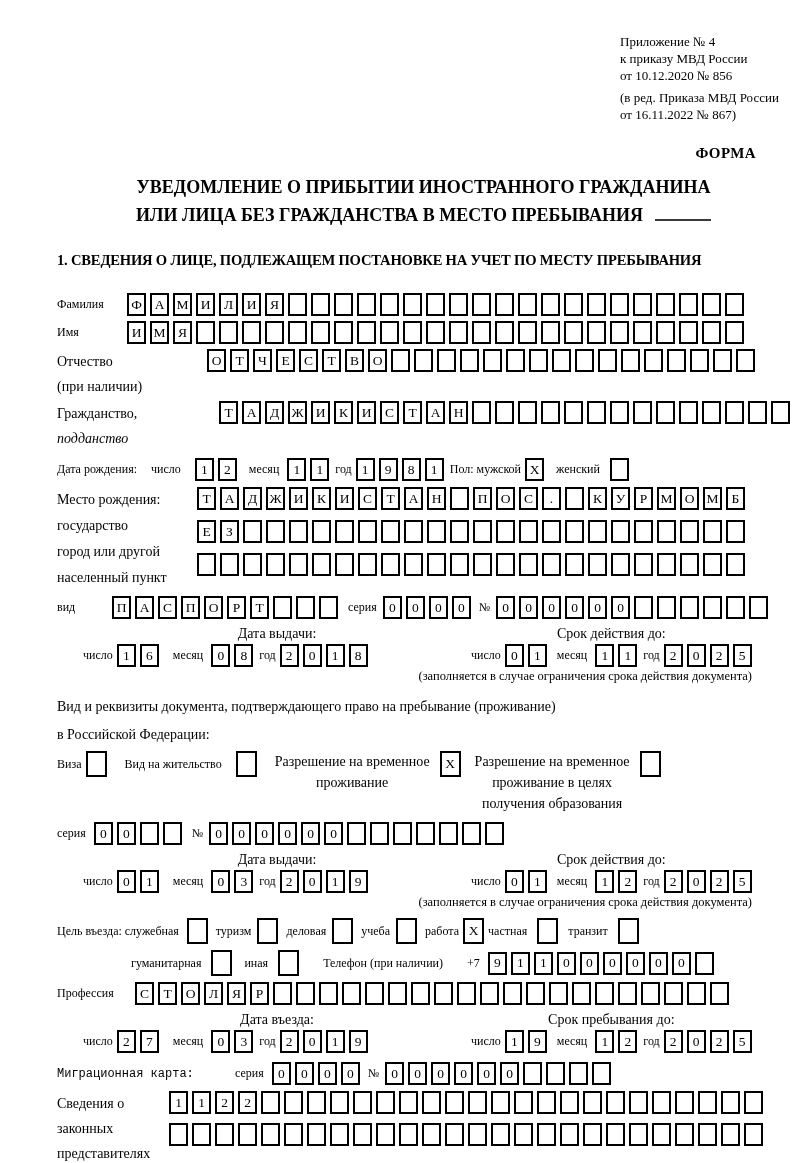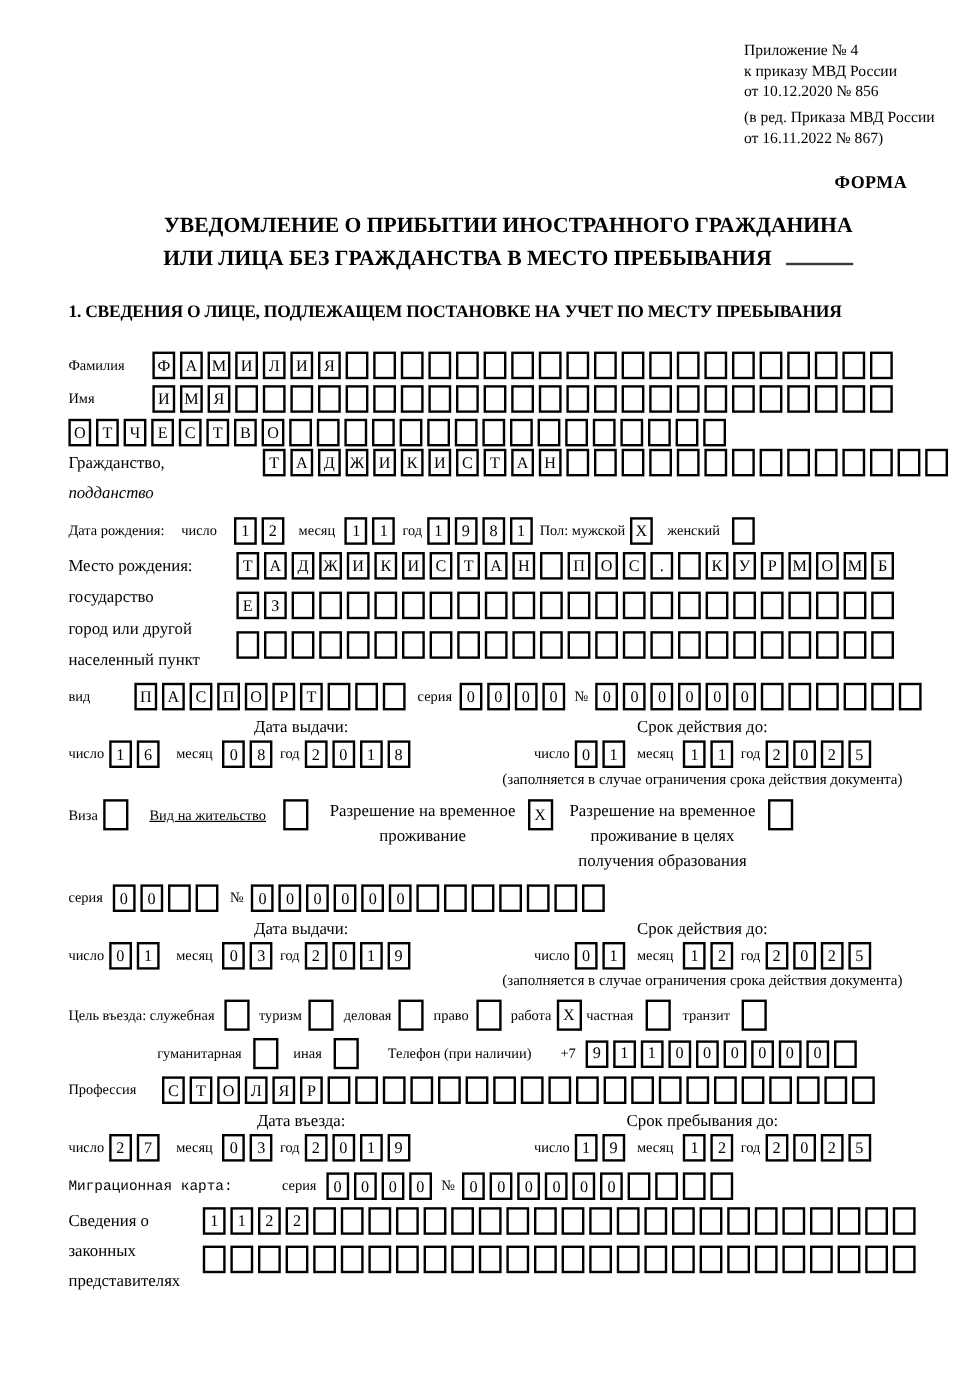--- a/index.html
+++ b/index.html
@@ -14,21 +14,21 @@
   .row{display:flex;align-items:center;margin-top:5px;}
   .row.top{align-items:flex-start;}
   .lbl{font-size:12px;flex:0 0 auto;}
   .lblcol{font-size:14px;line-height:25px;flex:0 0 auto;}
   .cells{display:inline-flex;gap:4px;flex:0 0 auto;}
   .cell{width:19px;height:23px;border:2px solid #000;box-sizing:border-box;display:inline-flex;align-items:center;justify-content:center;font-size:13.5px;flex:0 0 auto;background:#fff;}
   .cb .cell{width:21px;height:26px;}
   .w70{width:70px;} .w150{width:150px;} .w118{width:118px;} .w140{width:140px;} .w55{width:55px;} .w178{width:178px;font-family:Liberation Mono, monospace;} .w78{width:78px;} .w112{width:112px;}
   .m4{margin-left:4px;} .m6{margin-left:6px;} .m8{margin-left:8px;} .m10{margin-left:10px;} .m12{margin-left:12px;} .m14{margin-left:14px;} .m18{margin-left:18px;} .m24{margin-left:24px;}
   .doc-heading{font-weight:bold;font-size:14px;text-align:center;margin:7px 30px 2px 0;}
-  .dates{display:flex;margin-top:7px;}
+  .dates{display:flex;margin-top:7px;margin-left:26px;}
   .dgroup{display:flex;flex-direction:column;}
   .dg-left{width:388px;}
   .dheading{font-size:14px;text-align:center;margin-bottom:2px;}
   .dfields{display:flex;align-items:center;}
   .note{font-size:12.5px;text-align:right;margin:2px 38px 0 0;}
   .para{font-size:14px;margin-top:9px;line-height:2.0;}
   .center-lbl{font-size:14px;text-align:center;line-height:1.5;flex:0 0 auto;}
   .reps{display:flex;align-items:flex-start;margin-top:6px;}
   .reps-cells .cells{margin-bottom:9px;}
 </style>
@@ -116,20 +116,24 @@
         <span class="cell"></span>
         <span class="cell"></span>
         <span class="cell"></span>
         <span class="cell"></span>
         <span class="cell"></span>
         <span class="cell"></span>
       </span>
   </div>
 
   <div class="row top">
+    <span class="lblcol w150">
+      <span style="display:block;">Отчество</span>
+      <span style="display:block;">(при наличии)</span>
+    </span>
     <span class="cells">
         <span class="cell">О</span>
         <span class="cell">Т</span>
         <span class="cell">Ч</span>
         <span class="cell">Е</span>
         <span class="cell">С</span>
         <span class="cell">Т</span>
         <span class="cell">В</span>
         <span class="cell">О</span>
         <span class="cell"></span>
@@ -384,28 +388,30 @@
             <span class="cell">0</span>
             <span class="cell">2</span>
             <span class="cell">5</span>
           </span>
       </div>
     </div>
   </div>
   <div class="note">(заполняется в случае ограничения срока действия документа)</div>
 
   <div class="para">
+    <span style="display:block;">Вид и реквизиты документа, подтверждающего право на пребывание (проживание)</span>
+    <span style="display:block;">в Российской Федерации:</span>
   </div>
 
   <div class="row top" style="margin-top:2px;">
     <span class="lbl" style="line-height:26px;">Виза</span>
     <span class="cells cb m4">
         <span class="cell"></span>
       </span>
-    <span class="lbl m18" style="line-height:26px;text-decoration:underline;">Вид на жительство</span>
+    <span class="lbl m18" style="line-height:26px;">Вид на жительство</span>
     <span class="cells cb m14">
         <span class="cell"></span>
       </span>
     <span class="center-lbl m18">
       <span style="display:block;">Разрешение на временное</span>
       <span style="display:block;">проживание</span>
     </span>
     <span class="cells cb m10">
         <span class="cell">X</span>
       </span>
@@ -499,21 +505,21 @@
         <span class="cell"></span>
       </span>
     <span class="lbl m8">туризм</span>
     <span class="cells cb m6">
         <span class="cell"></span>
       </span>
     <span class="lbl m8">деловая</span>
     <span class="cells cb m6">
         <span class="cell"></span>
       </span>
-    <span class="lbl m8">право</span>
+    <span class="lbl m8">учеба</span>
     <span class="cells cb m6">
         <span class="cell"></span>
       </span>
     <span class="lbl m8">работа</span>
     <span class="cells cb m4">
         <span class="cell">X</span>
       </span>
     <span class="lbl m4">частная</span>
     <span class="cells cb m10">
         <span class="cell"></span>

